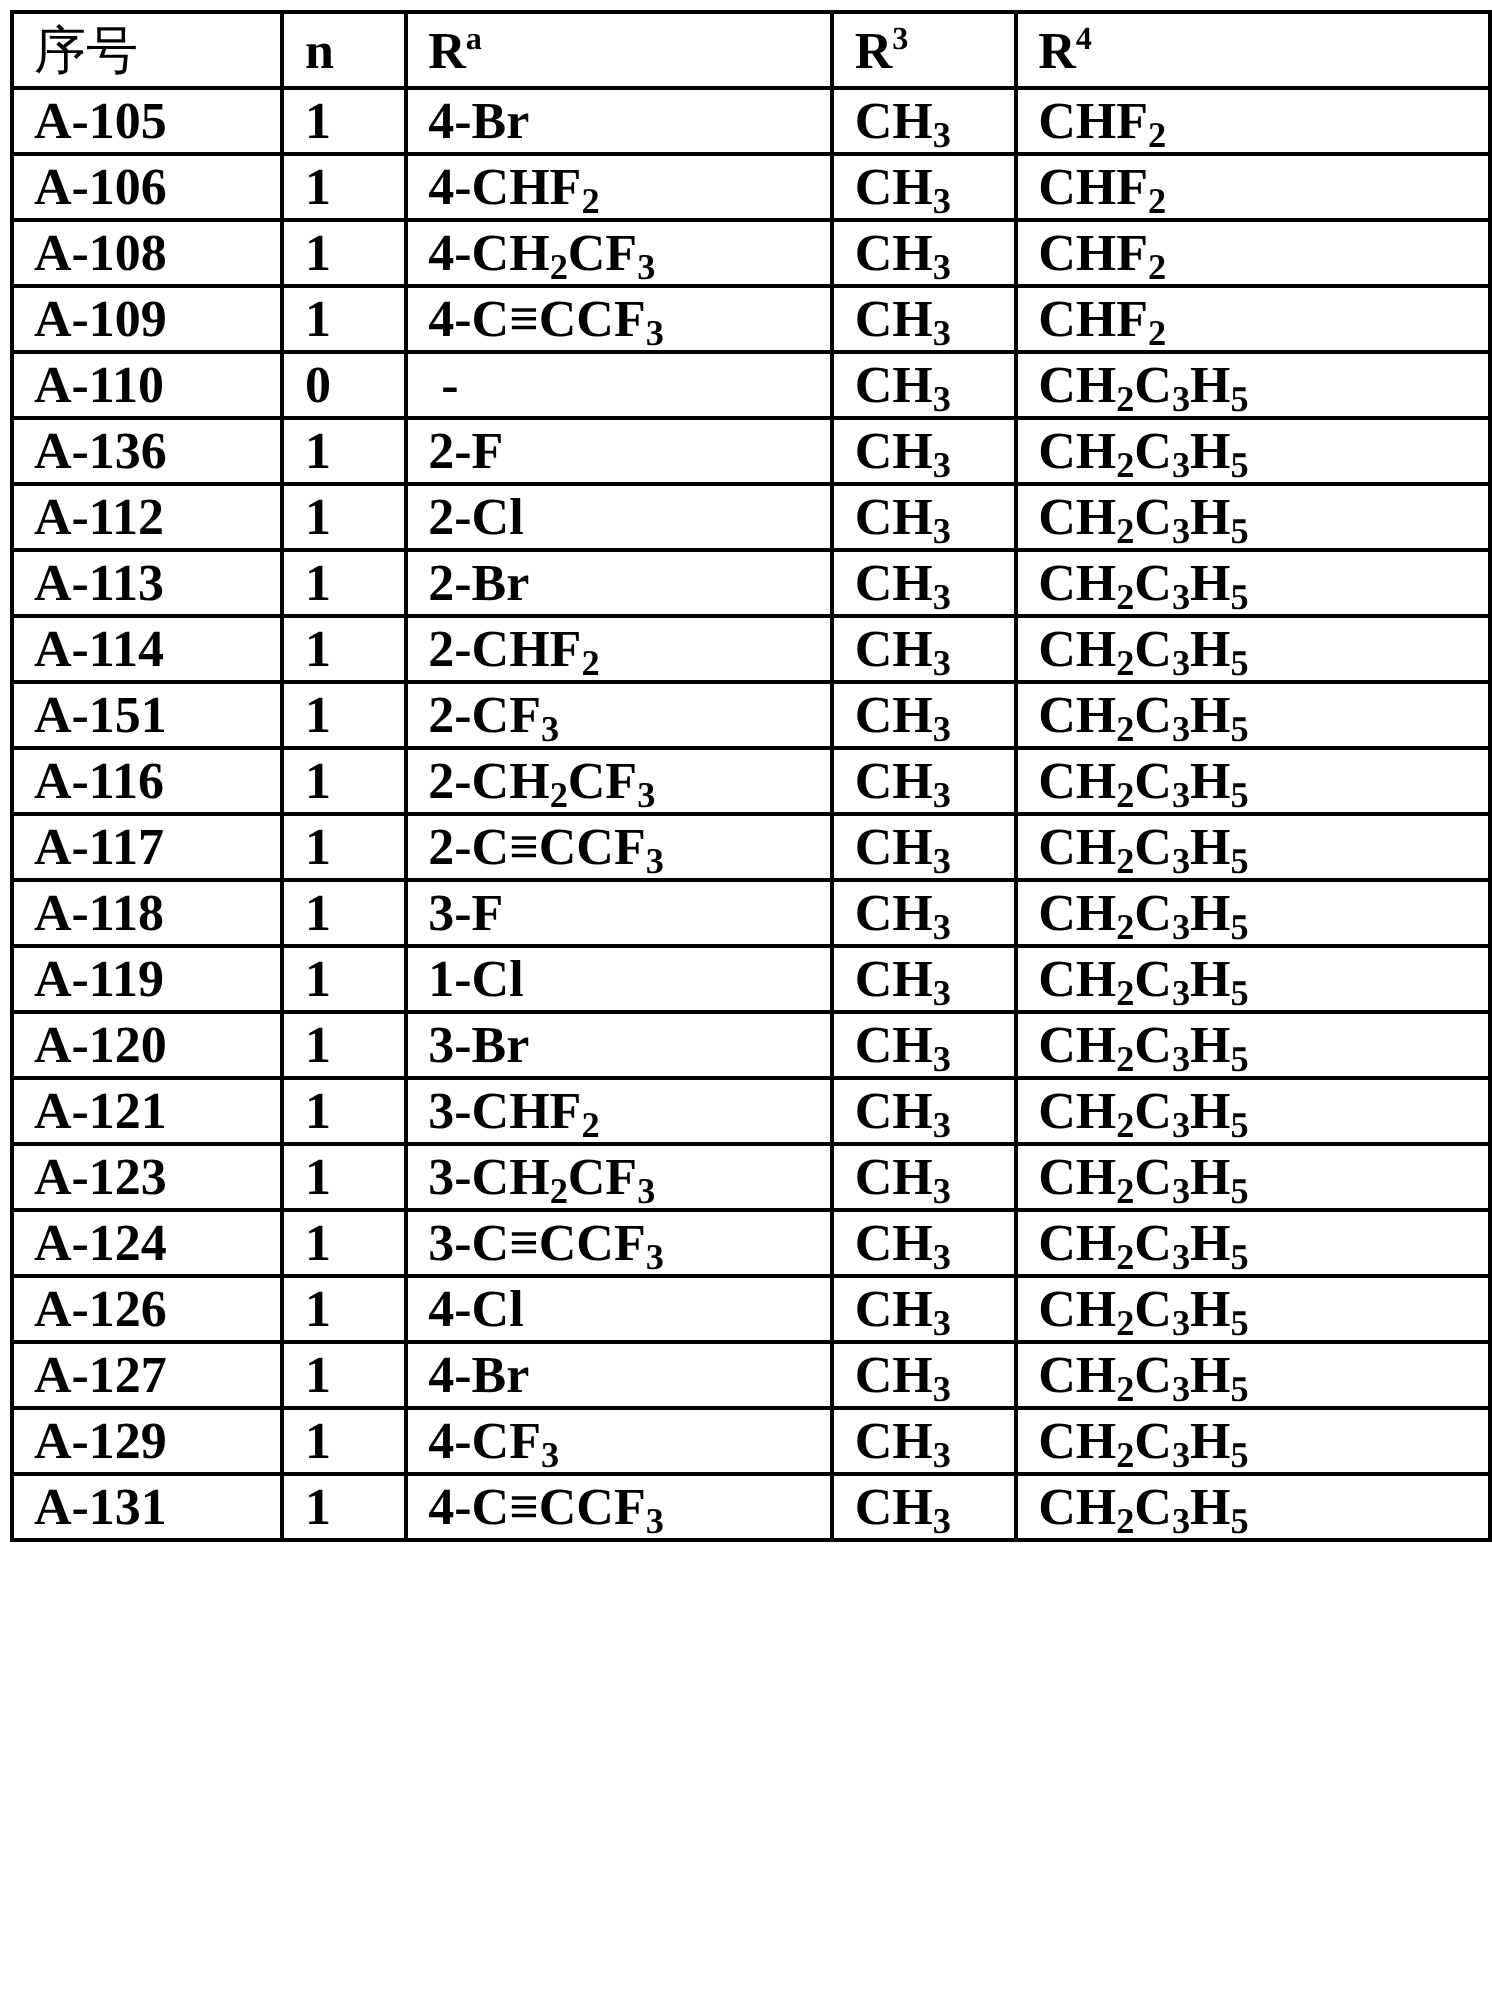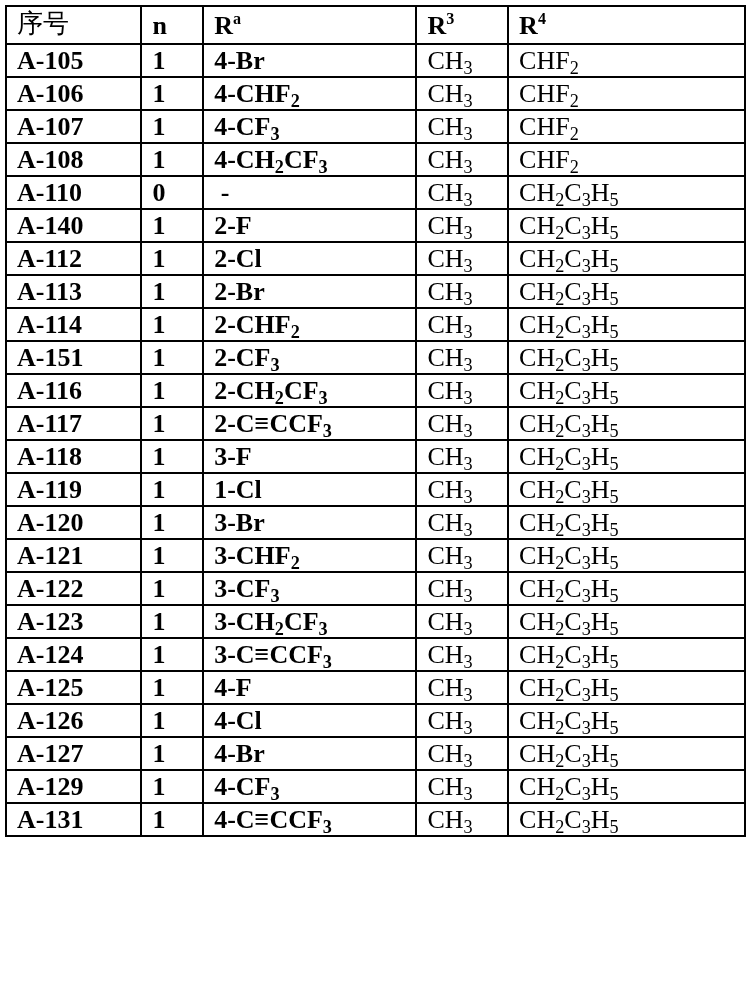--- a/index.html
+++ b/index.html
@@ -15,27 +15,27 @@
   td, th {
     border: 2px solid #000;
     padding: 0 0 0 10px;
     text-align: left;
     vertical-align: middle;
     height: 31px;
     line-height: 31px;
     white-space: nowrap;
   }
   th { height: 36px; font-weight: bold; }
-  th.hz { font-weight: normal; font-family: Liberation Mono, monospace; font-size: 26px; }
+  th.hz { font-weight: normal; font-family: Liberation Sans, sans-serif; font-size: 26px; }
   .c0 { width: 124px; }
   .c1 { width: 50px; }
   .c2 { width: 202px; }
   .c3 { width: 80px; border-radius: 10px; }
   .c4 { width: 226px; }
-  td.norm { font-weight: normal; margin-left: 15px; }
+  td.norm { font-weight: bold; margin-left: 15px; }
   sub { font-size: 70%; vertical-align: -0.25em; line-height: 0; }
   sup { font-size: 62%; vertical-align: 0.6em; line-height: 0; }
 </style>
 </head>
 <body>
 
 <table>
   <thead>
     <tr>
       <th class="c0 hz">序号</th>
@@ -54,42 +54,42 @@
         <td class="c4 norm">CHF<sub>2</sub></td>
       </tr>
       <tr>
         <td class="c0">A-106</td>
         <td class="c1">1</td>
         <td class="c2">4-CHF<sub>2</sub></td>
         <td class="c3 norm">CH<sub>3</sub></td>
         <td class="c4 norm">CHF<sub>2</sub></td>
       </tr>
       <tr>
-        <td class="c0">A-107</td>
-        <td class="c1">1</td>
-        <td class="c2">4-CF<sub>3</sub></td>
-        <td class="c3 norm">CH<sub>3</sub></td>
-        <td class="c4 norm">CHF<sub>2</sub></td>
-      </tr>
-      <tr>
         <td class="c0">A-108</td>
         <td class="c1">1</td>
         <td class="c2">4-CH<sub>2</sub>CF<sub>3</sub></td>
+        <td class="c3 norm">CH<sub>3</sub></td>
+        <td class="c4 norm">CHF<sub>2</sub></td>
+      </tr>
+      <tr>
+        <td class="c0">A-109</td>
+        <td class="c1">1</td>
+        <td class="c2">4-C≡CCF<sub>3</sub></td>
         <td class="c3 norm">CH<sub>3</sub></td>
         <td class="c4 norm">CHF<sub>2</sub></td>
       </tr>
       <tr>
         <td class="c0">A-110</td>
         <td class="c1">0</td>
         <td class="c2">&nbsp;-</td>
         <td class="c3 norm">CH<sub>3</sub></td>
         <td class="c4 norm">CH<sub>2</sub>C<sub>3</sub>H<sub>5</sub></td>
       </tr>
       <tr>
-        <td class="c0">A-140</td>
+        <td class="c0">A-136</td>
         <td class="c1">1</td>
         <td class="c2">2-F</td>
         <td class="c3 norm">CH<sub>3</sub></td>
         <td class="c4 norm">CH<sub>2</sub>C<sub>3</sub>H<sub>5</sub></td>
       </tr>
       <tr>
         <td class="c0">A-112</td>
         <td class="c1">1</td>
         <td class="c2">2-Cl</td>
         <td class="c3 norm">CH<sub>3</sub></td>
@@ -152,44 +152,30 @@
         <td class="c4 norm">CH<sub>2</sub>C<sub>3</sub>H<sub>5</sub></td>
       </tr>
       <tr>
         <td class="c0">A-121</td>
         <td class="c1">1</td>
         <td class="c2">3-CHF<sub>2</sub></td>
         <td class="c3 norm">CH<sub>3</sub></td>
         <td class="c4 norm">CH<sub>2</sub>C<sub>3</sub>H<sub>5</sub></td>
       </tr>
       <tr>
-        <td class="c0">A-122</td>
-        <td class="c1">1</td>
-        <td class="c2">3-CF<sub>3</sub></td>
-        <td class="c3 norm">CH<sub>3</sub></td>
-        <td class="c4 norm">CH<sub>2</sub>C<sub>3</sub>H<sub>5</sub></td>
-      </tr>
-      <tr>
         <td class="c0">A-123</td>
         <td class="c1">1</td>
         <td class="c2">3-CH<sub>2</sub>CF<sub>3</sub></td>
         <td class="c3 norm">CH<sub>3</sub></td>
         <td class="c4 norm">CH<sub>2</sub>C<sub>3</sub>H<sub>5</sub></td>
       </tr>
       <tr>
         <td class="c0">A-124</td>
         <td class="c1">1</td>
         <td class="c2">3-C≡CCF<sub>3</sub></td>
-        <td class="c3 norm">CH<sub>3</sub></td>
-        <td class="c4 norm">CH<sub>2</sub>C<sub>3</sub>H<sub>5</sub></td>
-      </tr>
-      <tr>
-        <td class="c0">A-125</td>
-        <td class="c1">1</td>
-        <td class="c2">4-F</td>
         <td class="c3 norm">CH<sub>3</sub></td>
         <td class="c4 norm">CH<sub>2</sub>C<sub>3</sub>H<sub>5</sub></td>
       </tr>
       <tr>
         <td class="c0">A-126</td>
         <td class="c1">1</td>
         <td class="c2">4-Cl</td>
         <td class="c3 norm">CH<sub>3</sub></td>
         <td class="c4 norm">CH<sub>2</sub>C<sub>3</sub>H<sub>5</sub></td>
       </tr>

